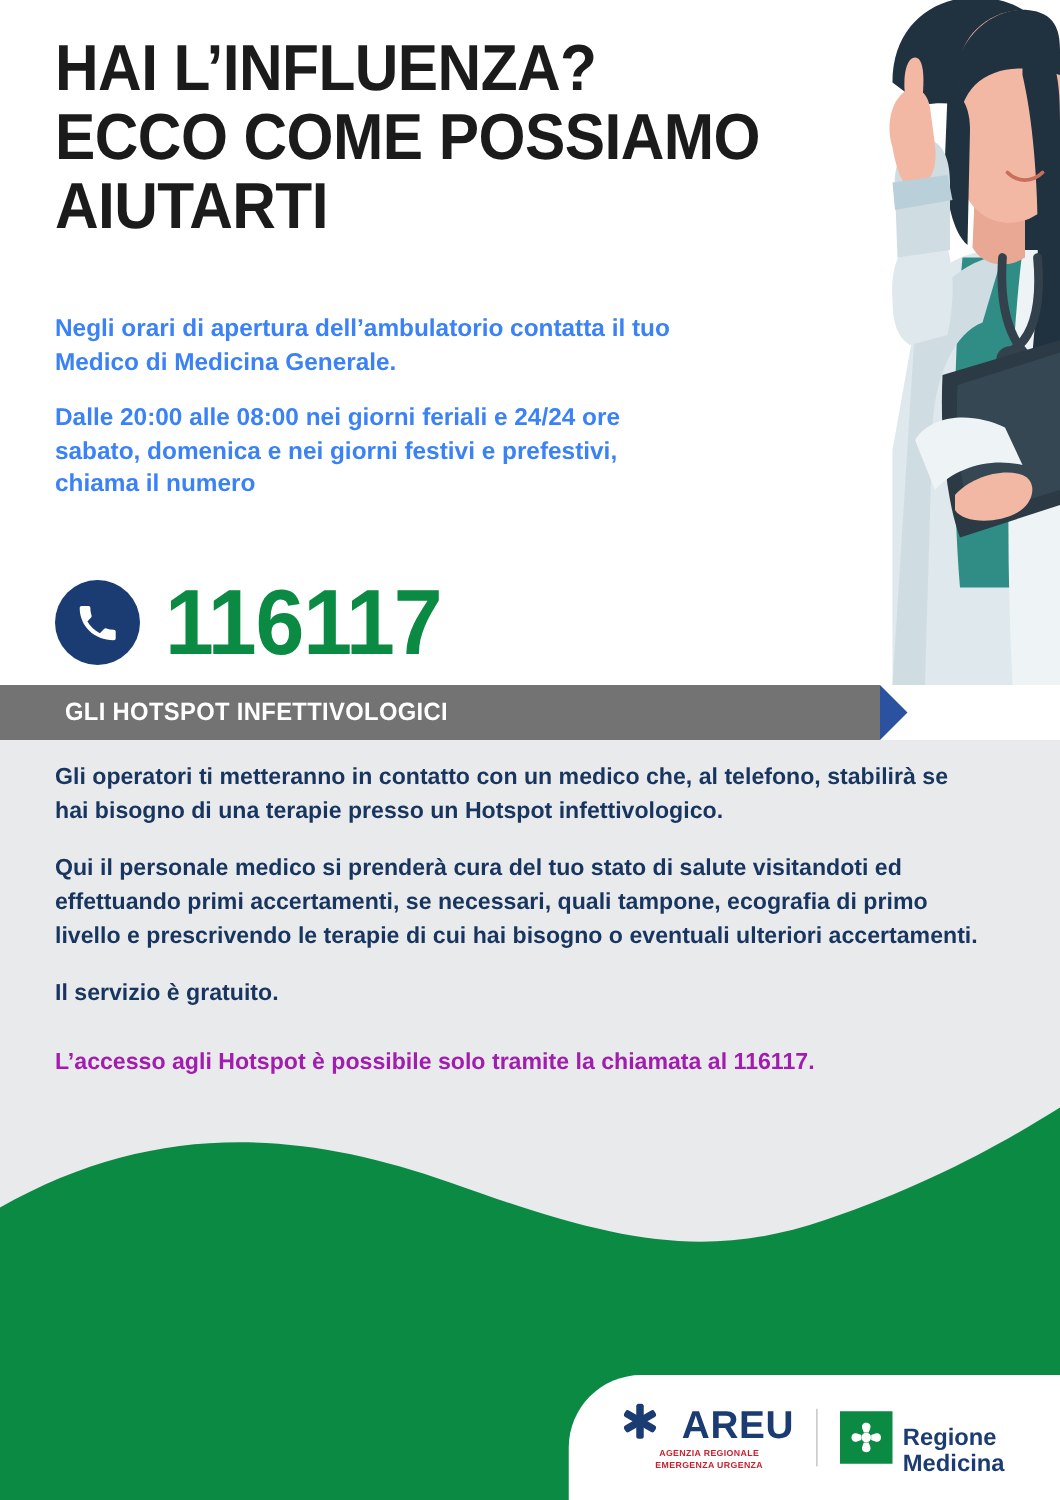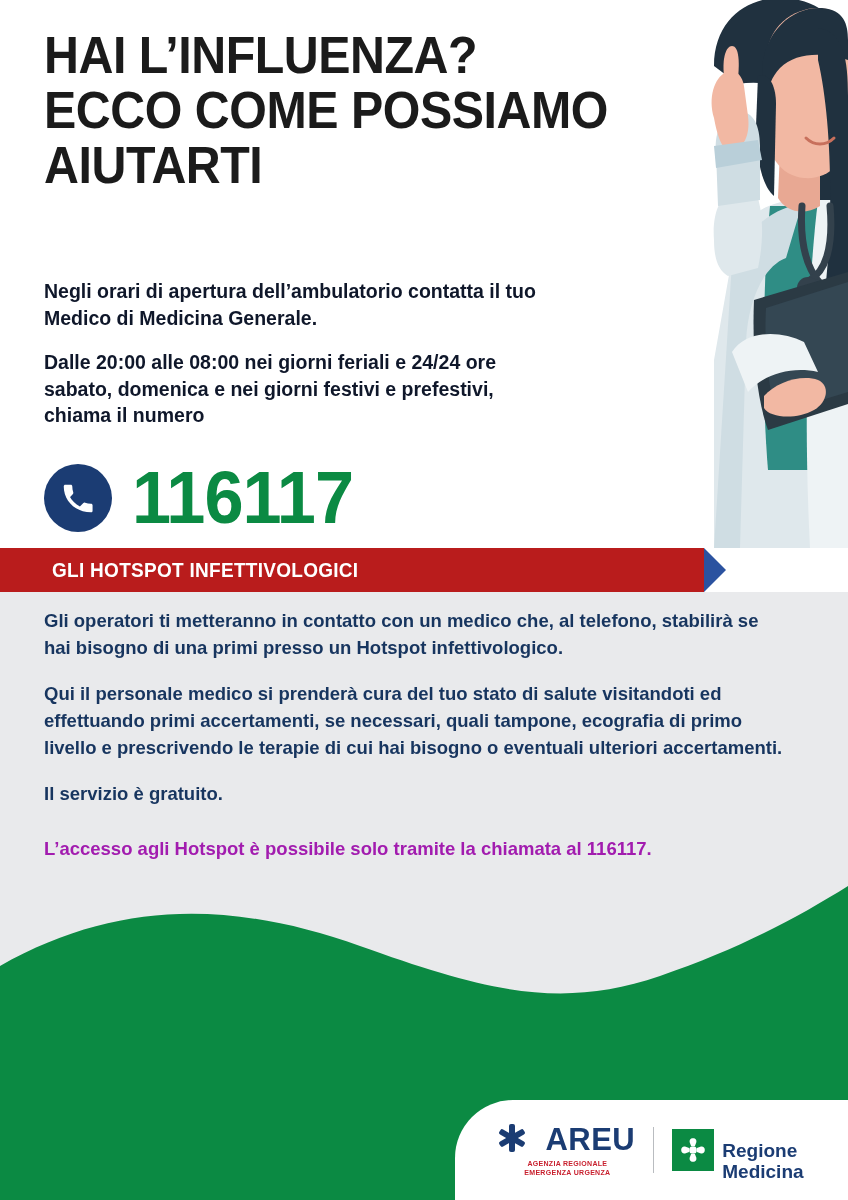--- a/index.html
+++ b/index.html
@@ -58,25 +58,24 @@
     transform-origin: left top;
   }
   .headline div { white-space: nowrap; }
 
   
   .intro {
     position: absolute;
     left: 44px;
     top: 250px;
     width: 500px;
-    color: #0f172a;
+    color: #3b82f6;
     font-size: 19.5px;
     font-weight: 700;
     line-height: 1.36;
-    margin-top: 28px;
   }
   .intro p { margin: 0 0 18px 0; }
 
   
   .phone-row {
     position: absolute;
     left: 44px;
     top: 464px;
     display: flex;
     align-items: center;
@@ -101,21 +100,21 @@
     transform-origin: left center;
   }
 
   
   .band {
     position: absolute;
     left: 0;
     top: 548px;
     width: 704px;
     height: 44px;
-    background: #b91c1c;
+    background: #737373;
   }
   .band::after {
     content: "";
     position: absolute;
     right: -22px;
     top: 0;
     width: 0;
     height: 0;
     border-top: 22px solid transparent;
     border-bottom: 22px solid transparent;
@@ -308,21 +307,21 @@
 
   <div class="body-area">
 
     <div class="green-wave">
       <svg width="848" height="320" viewBox="0 0 848 320" preserveAspectRatio="none" xmlns="http://www.w3.org/2000/svg">
         <path d="M0 86 C120 18 236 22 360 66 C486 111 560 130 660 96 C740 69 800 36 848 6 L848 320 L0 320 Z" fill="#0b8a43"></path>
       </svg>
     </div>
 
     <div class="body-text">
-      <p>Gli operatori ti metteranno in contatto con un medico che, al telefono, stabilirà se hai bisogno di una primi presso un Hotspot infettivologico.</p>
+      <p>Gli operatori ti metteranno in contatto con un medico che, al telefono, stabilirà se hai bisogno di una terapie presso un Hotspot infettivologico.</p>
       <p>Qui il personale medico si prenderà cura del tuo stato di salute visitandoti ed effettuando primi accertamenti, se necessari, quali tampone, ecografia di primo livello e prescrivendo le terapie di cui hai bisogno o eventuali ulteriori accertamenti.</p>
       <p>Il servizio è gratuito.</p>
       <p class="highlight">L’accesso agli Hotspot è possibile solo tramite la chiamata al 116117.</p>
     </div>
 
     <div class="footer">
 
       <div class="areu-logo">
         <div class="areu-main">
           <span>

